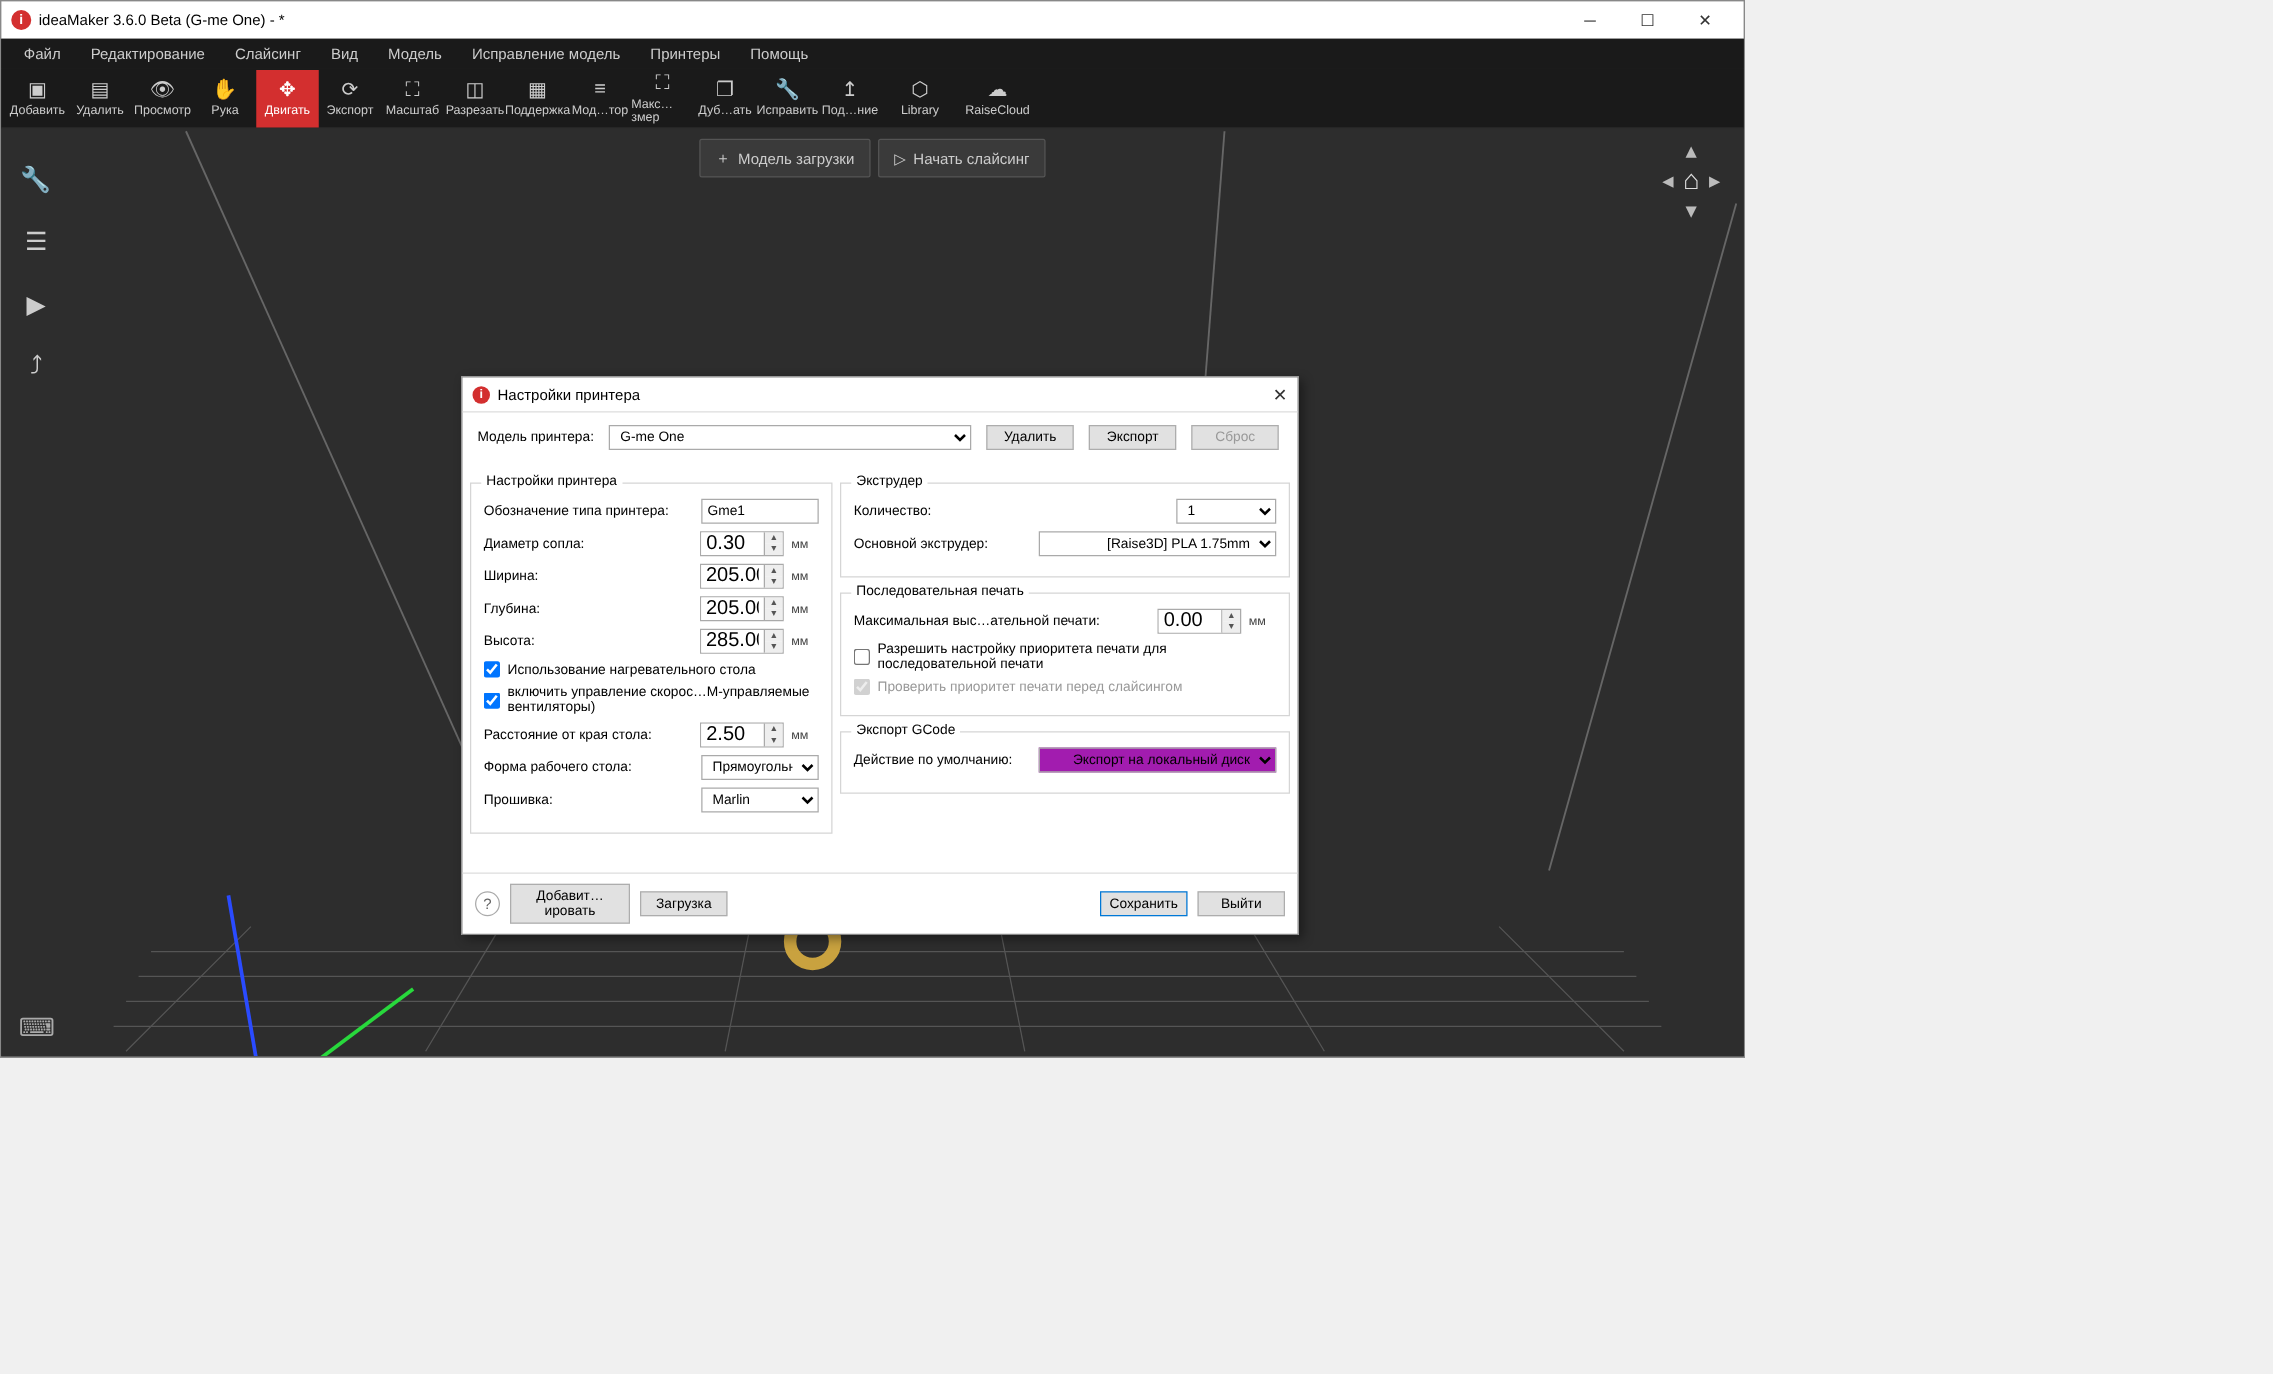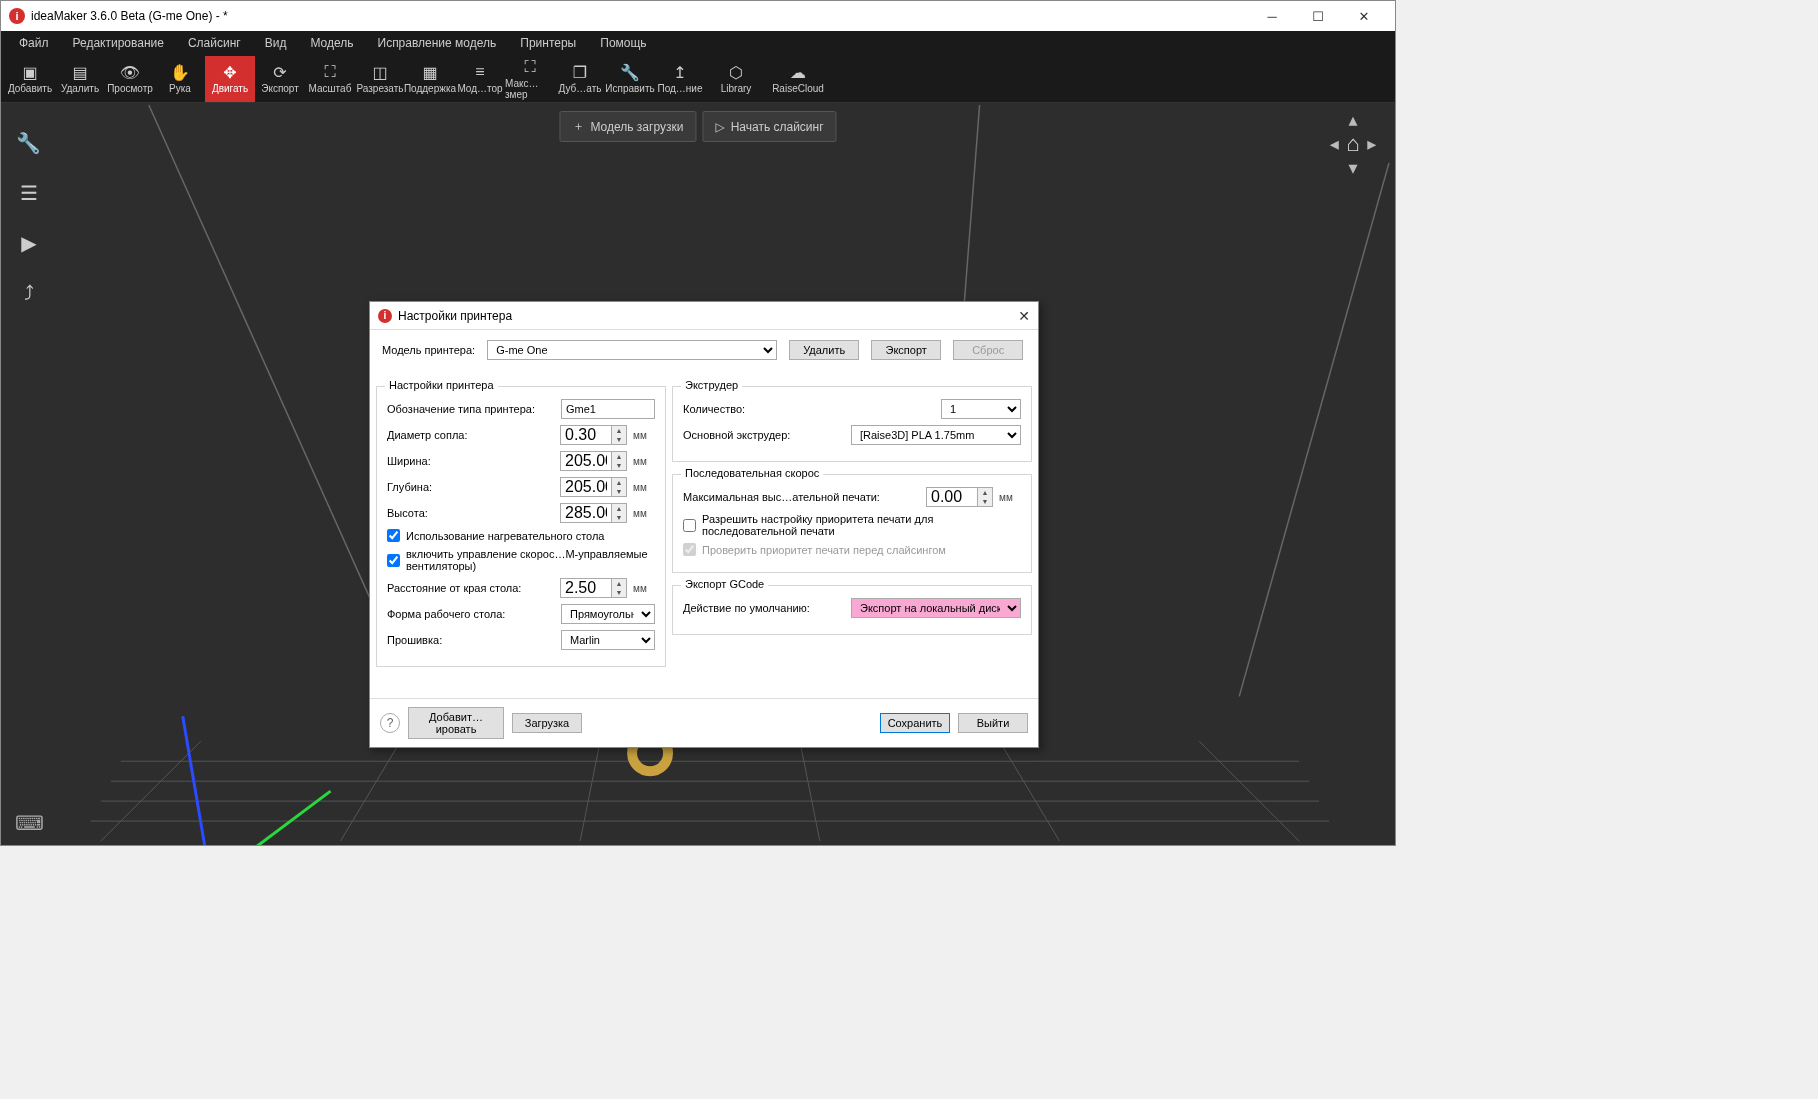--- a/index.html
+++ b/index.html
@@ -51,21 +51,21 @@
 .spin .spb { flex:1; font-size:7px; text-align:center; line-height:9px; background:#eee; cursor:pointer; color:#555; }
 .unit { font-size:10px; color:#444; width:22px; }
 .chk { display:flex; align-items:center; gap:6px; margin:6px 0; font-size:11px; }
 .chk input { width:13px; height:13px; }
 .chk.disabled { color:#999; }
 .footer { position:absolute; left:0; right:0; bottom:0; border-top:1px solid #ddd; padding:8px 10px; display:flex; align-items:center; gap:8px; }
 .footer .help { width:20px; height:20px; border:1px solid #aaa; border-radius:50%; display:flex; align-items:center; justify-content:center; font-size:12px; color:#666; cursor:pointer; }
 .footer .spacer { flex:1; }
 .sel-highlight { border:1px solid #0078d7; background:#cce8ff; }
 .selwide { width:290px; height:20px; }
-.selmed { width:170px; height:20px; }
+.selmed { width:190px; height:20px;text-align:right; }
 .selnarrow { width:94px; height:20px; background:#eee; }
 .selsmall { width:80px; height:20px; background:#eee; }
 </style>
 </head>
 <body>
 
 <div class="outer">
   <div class="titlebar">
     <span class="app-icon">i</span>
     <span>ideaMaker 3.6.0 Beta (G-me One) - *</span>
@@ -330,21 +330,21 @@
             <div class="frow">
                 <label>Количество:</label>
               <select class="selsmall"><option>1</option></select>
             </div>
             <div class="frow">
                 <label>Основной экструдер:</label>
               <select class="selmed"><option>[Raise3D] PLA 1.75mm</option></select>
             </div>
           </div>
           <div class="group">
-            <span class="gtitle">Последовательная скорос</span>
+            <span class="gtitle">Последовательная печать</span>
             <div class="frow">
                 <label>Максимальная выс…ательной печати:</label>
               <span class="spin">
                   <input value="0.00" style="">
                   <span class="spbtns">
                     <span class="spb">▲</span>
                     <span class="spb">▼</span>
                   </span>
                 </span>
               <span class="unit">мм</span>
@@ -355,21 +355,21 @@
               </label>
             <label class="chk disabled">
                 <input type="checkbox" checked="" disabled="" style="">
                 <span>Проверить приоритет печати перед слайсингом</span>
               </label>
           </div>
           <div class="group">
             <span class="gtitle">Экспорт GCode</span>
             <div class="frow">
                 <label>Действие по умолчанию:</label>
-              <select class="selmed" style="background:#f9a8d4"><option>Экспорт на локальный диск</option></select>
+              <select class="selmed" style="background:#a21caf"><option>Экспорт на локальный диск</option></select>
             </div>
           </div>
         </div>
       </div>
 
       <div class="footer">
         <span class="help">?</span>
         <span class="btn" style="width:96px">Добавит…ировать</span>
         <span class="btn">Загрузка</span>
         <span class="spacer"></span>

